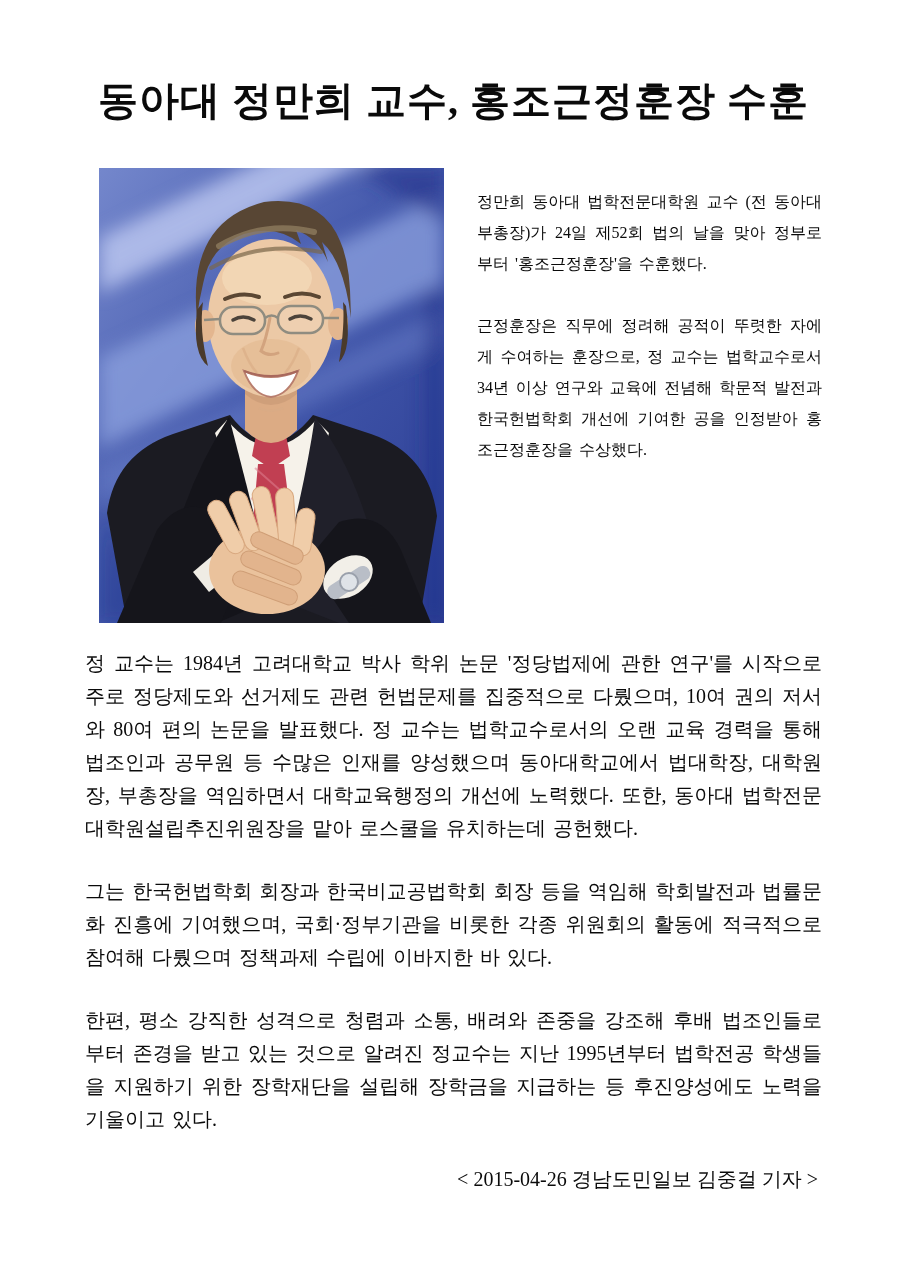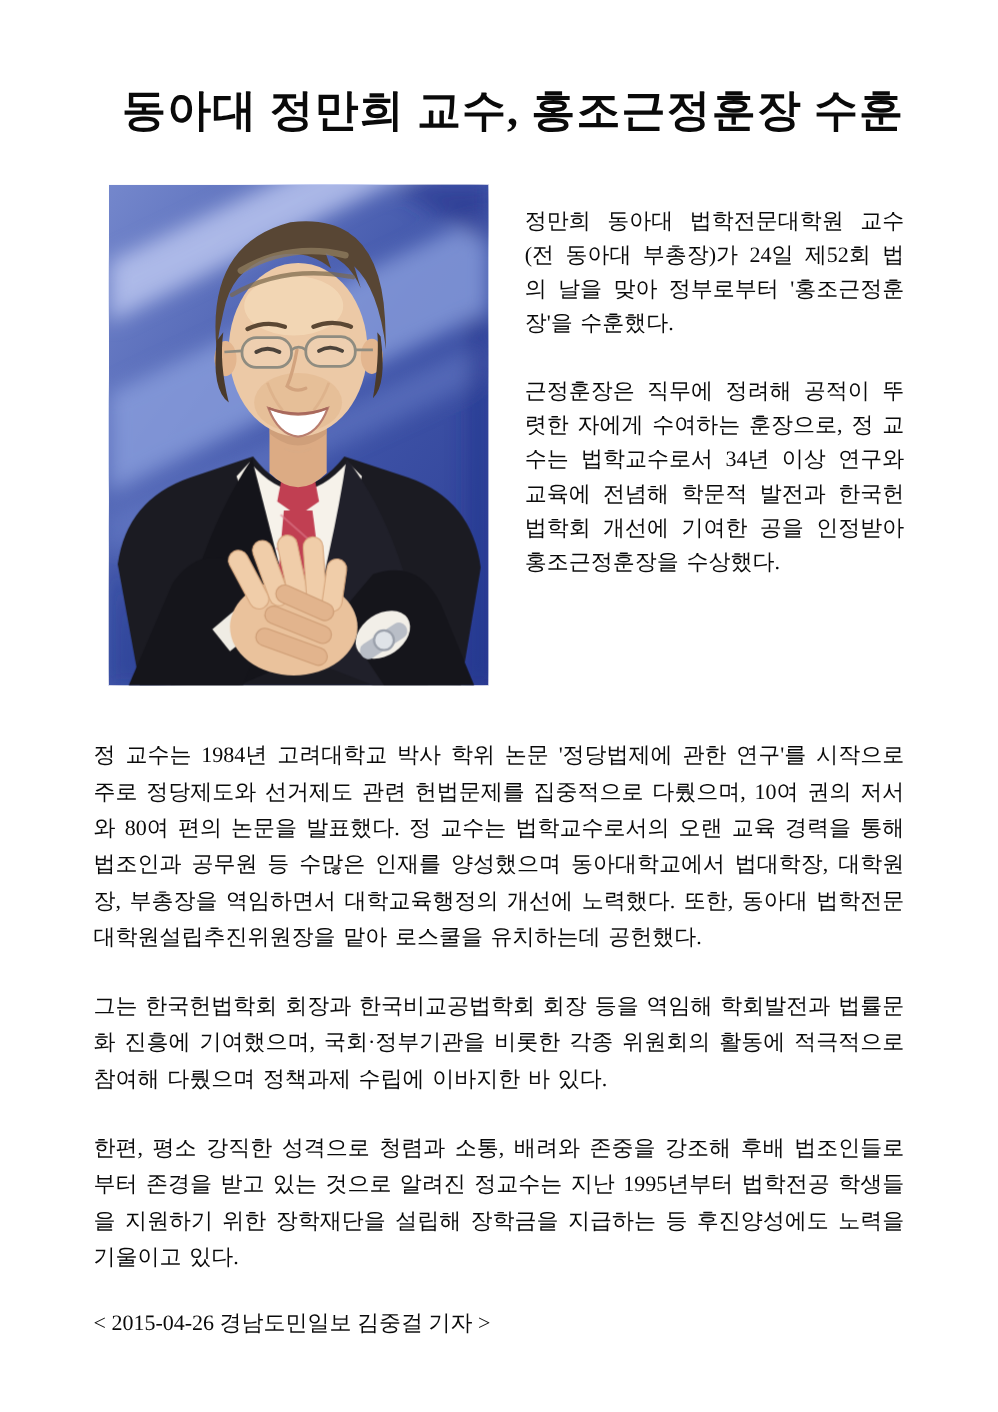--- a/index.html
+++ b/index.html
@@ -15,21 +15,21 @@
     box-sizing: border-box;
     width: 907px; height: 1284px;
     padding: 77px 85px 0 85px;
     position: relative;
   }
   .title {
     margin: 0;
     font-size: 40px;
     line-height: 48px;
     font-weight: 700;
-    text-align: right;
+    text-align: center;
     letter-spacing: 1px;
     white-space: nowrap;
   }
   .lead-row {
     display: flex;
     margin-top: 43px;
     align-items: flex-start;
   }
   .photo-wrap {
     flex: 0 0 345px;
@@ -37,38 +37,39 @@
     margin-left: 14px;
   }
   .photo-wrap svg { display: block; width: 345px; height: 455px; }
   .lead-col {
     flex: 1 1 auto;
     margin-left: 33px;
     padding-top: 18px;
   }
   .lead-col p {
     margin: 0;
-    font-size: 20px;
+    font-size: 16px;
     line-height: 31px;
     text-align: justify;
     word-spacing: 2px;
   }
   .lead-col p + p { margin-top: 31px; }
   .body-p {
     margin: 30px 0 0 0;
     font-size: 20px;
     line-height: 33px;
     text-align: justify;
     word-spacing: 2px;
   }
-  .body-p.first { margin-top: 48px; }
+  .body-p.first { margin-top: 24px; }
   .byline {
     margin-top: 28px;
     font-size: 20px;
     line-height: 30px;
+    text-align: right;
     padding-right: 4px;
   }
 </style>
 </head>
 <body>
 
 <div class="page">
 
   <h1 class="title">동아대 정만희 교수, 홍조근정훈장 수훈</h1>
 

